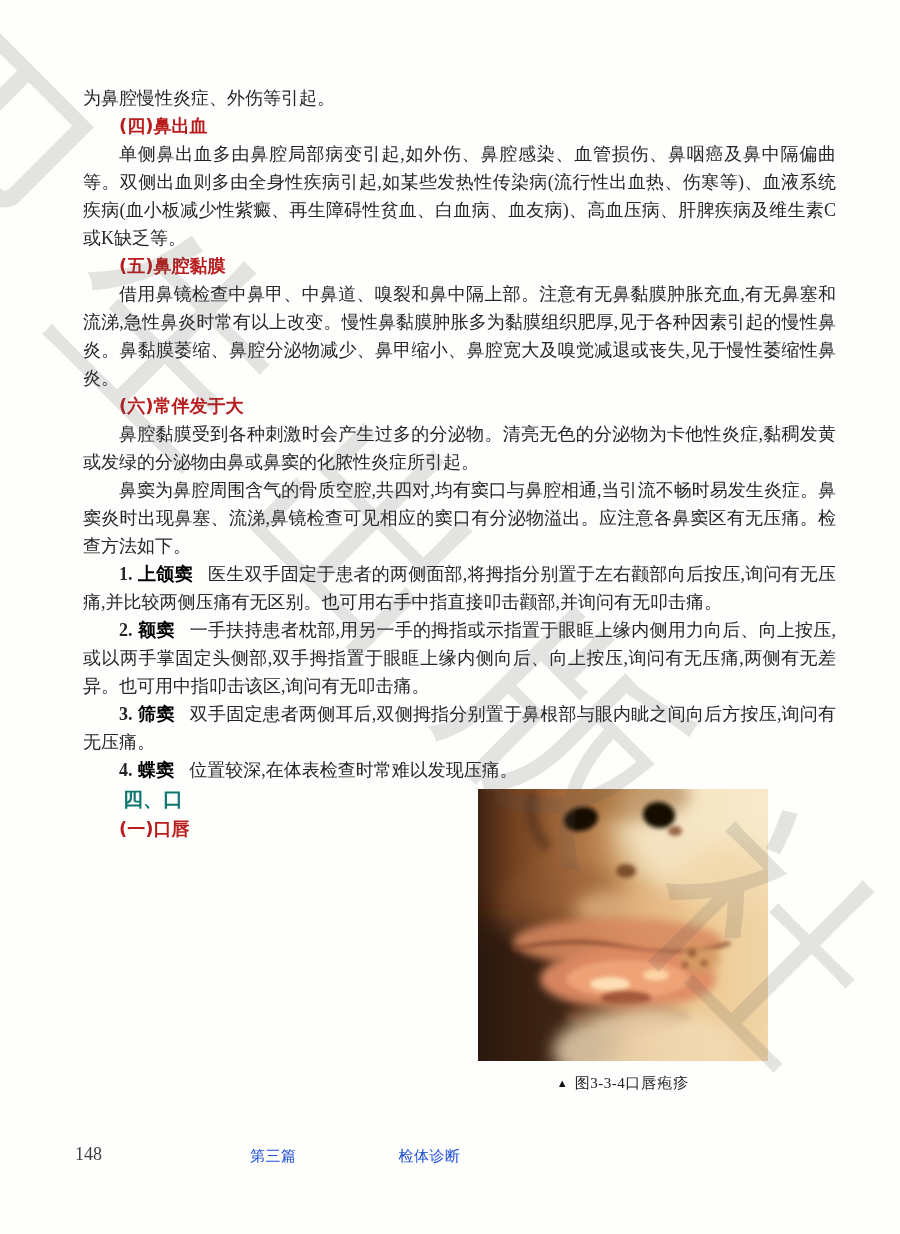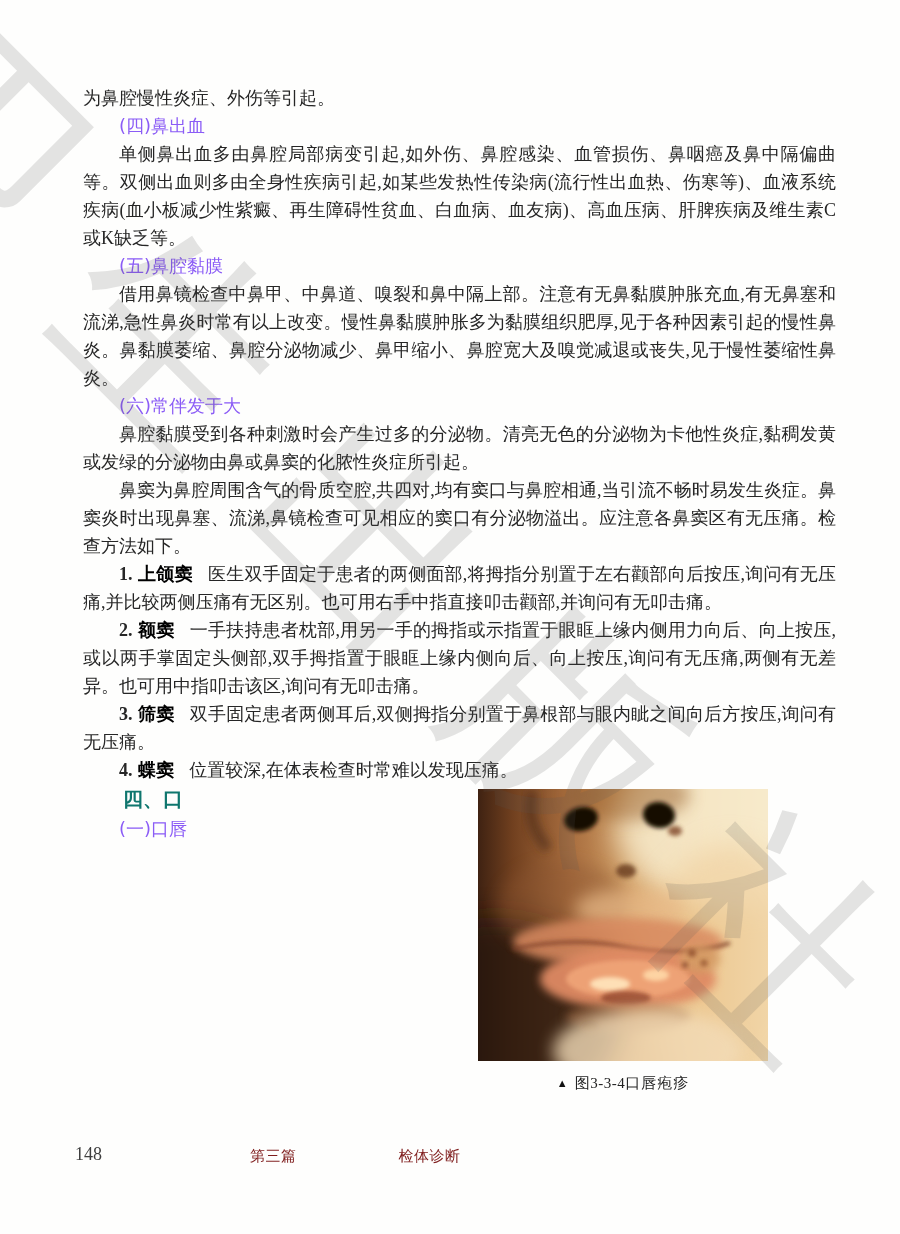--- a/index.html
+++ b/index.html
@@ -20,22 +20,22 @@
   }
   
   .content{
     position:absolute; left:75px; top:84px; width:753px; z-index:1;
     font-size:18px; line-height:28px; text-align:justify;margin-left:8px;
   }
   .content p{margin:0; text-indent:2em;}
   p.cont{text-indent:0;}
   .sub-h{
     font-family:"DejaVu Sans","Liberation Sans",sans-serif;
-    font-weight:400; font-size:18px; line-height:28px;
-    color:#8b5cf6; text-indent:1.5em; margin:6px 0 0 0;
+    font-weight:700; font-size:18px; line-height:28px;
+    color:#b91c1c; text-indent:1.5em; margin:6px 0 0 0;
   }
   .big-h{
     font-family:"DejaVu Sans","Liberation Sans",sans-serif;
     font-weight:700; font-size:20px; line-height:34px;
     color:#0f766e; text-indent:1.45em; margin:14px 0 2px 0;
   }
   .item .bnum{font-weight:700; margin-right:.3em;}
   .item .bname{
     font-family:"DejaVu Sans","Liberation Sans",sans-serif;
     font-weight:700; color:#000; margin-right:.85em;
@@ -51,21 +51,21 @@
     width:290px; margin-top:12px; font-size:15px; color:#222;
     line-height:20px; white-space:nowrap;
   }
   .figcap .mark{font-size:11px; margin-right:7px; color:#111;}
   .figcap .lbl{letter-spacing:.5px;}
   .figcap .ttl{letter-spacing:1px;}
   
   .pageno{position:absolute; left:75px; top:1144px; font-size:18px; color:#3e3e3e; z-index:1;}
   .footer-title{
     position:absolute; left:250px; top:1147px; z-index:1;
-    font-size:15px; color:#7f1d1d; letter-spacing:.5px; display:flex;gap:44px;
+    font-size:15px; color:#1d4ed8; letter-spacing:.5px; display:flex;gap:44px;
   }
   .footer-title .gap{width:14px;}
 </style>
 </head>
 <body>
 
 <div class="page">
 
   <div class="watermark">人民卫生出版社</div>
 

